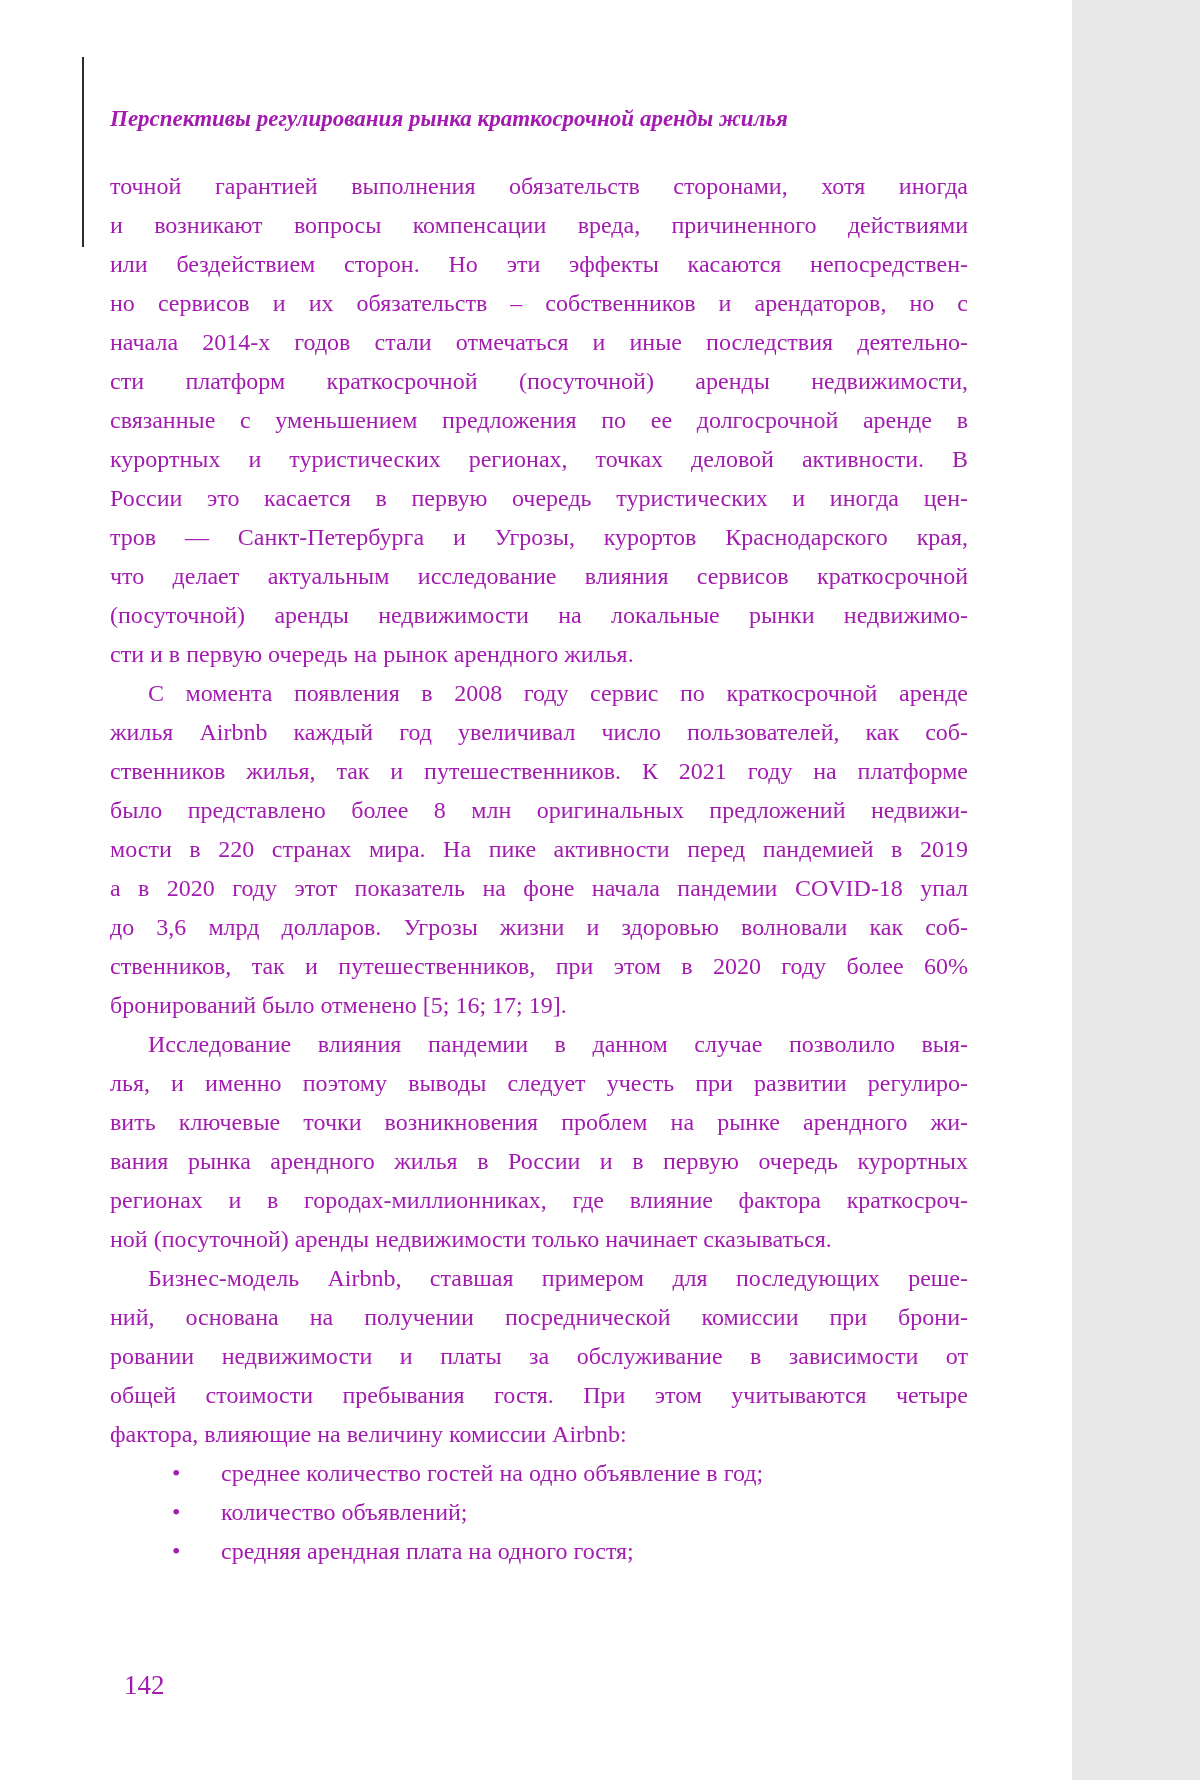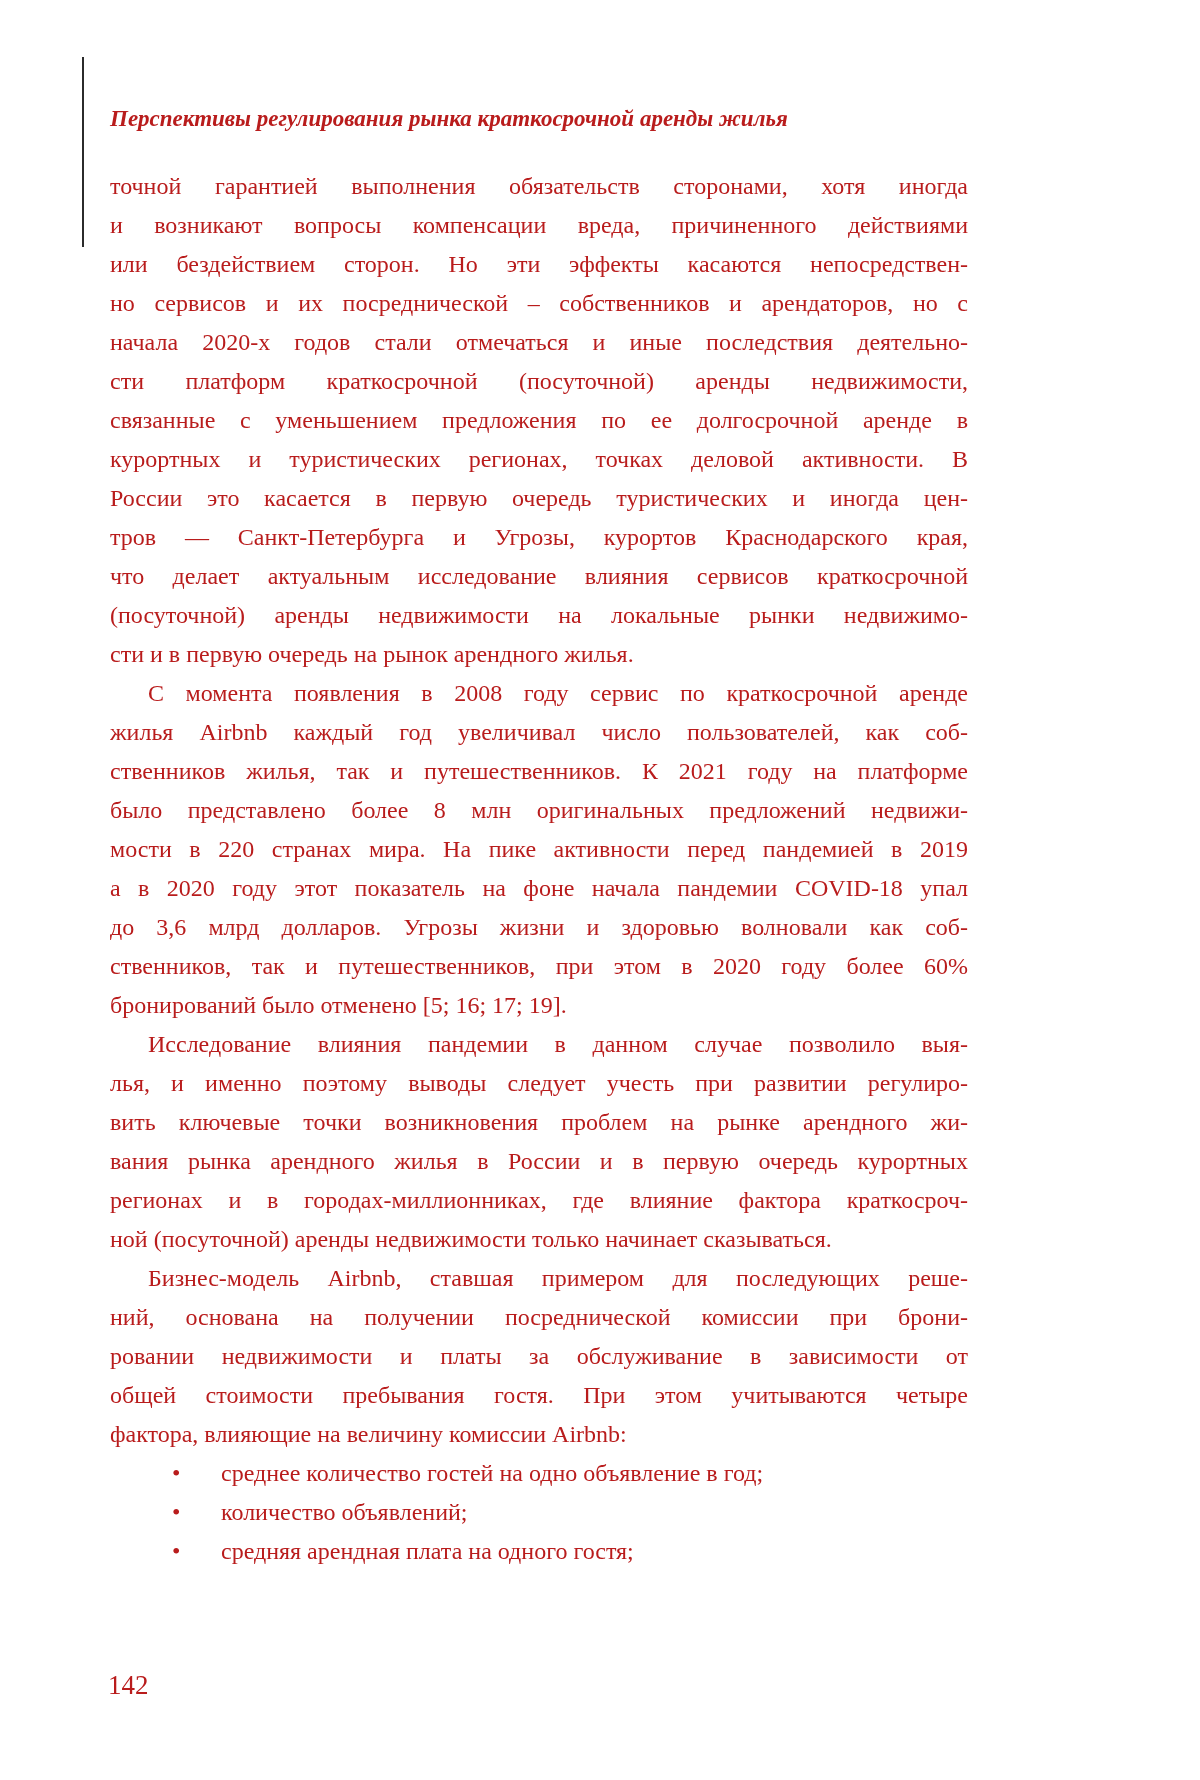--- a/index.html
+++ b/index.html
@@ -1,22 +1,22 @@
 <!DOCTYPE html>
 <html><head>
 <meta charset="utf-8">
 <style>
   html, body { margin: 0; padding: 0; background: #e8e8e8; }
   .page {
     position: relative;
-    width: 1200px;
+    width: 1072px;
     height: 1780px;
     background: #ffffff;
     font-family: "Liberation Serif", serif;
-    color: #b91c1c;
+    color: #a21caf;
     overflow: hidden;
   }
   .vline {
     position: absolute;
     left: 82px;
     top: 57px;
     width: 2px;
     height: 190px;
     background: #2b2b2b;
   }
@@ -60,38 +60,38 @@
     text-align: left;
     white-space: nowrap;
   }
   .bullet-dot {
     position: absolute;
     left: 62px;
     top: 0;
   }
   .page-number {
     position: absolute;
-    left: 108px;
+    left: 124px;
     top: 1672px;
     font-size: 27px;
     line-height: 27px;
   }
 </style>
 </head>
 <body>
 
 <div class="page">
   <div class="vline"></div>
   <div class="running-header">Перспективы регулирования рынка краткосрочной аренды жилья</div>
   <div class="body-text" id="body-text">
       <div class="line">точной гарантией выполнения обязательств сторонами, хотя иногда</div>
       <div class="line">и возникают вопросы компенсации вреда, причиненного действиями</div>
       <div class="line">или бездействием сторон. Но эти эффекты касаются непосредствен-</div>
-      <div class="line">но сервисов и их посреднической – собственников и арендаторов, но с</div>
-      <div class="line">начала 2020-х годов стали отмечаться и иные последствия деятельно-</div>
+      <div class="line">но сервисов и их обязательств – собственников и арендаторов, но с</div>
+      <div class="line">начала 2014-х годов стали отмечаться и иные последствия деятельно-</div>
       <div class="line">сти платформ краткосрочной (посуточной) аренды недвижимости,</div>
       <div class="line">связанные с уменьшением предложения по ее долгосрочной аренде в</div>
       <div class="line">курортных и туристических регионах, точках деловой активности. В</div>
       <div class="line">России это касается в первую очередь туристических и иногда цен-</div>
       <div class="line">тров — Санкт-Петербурга и Угрозы, курортов Краснодарского края,</div>
       <div class="line">что делает актуальным исследование влияния сервисов краткосрочной</div>
       <div class="line">(посуточной) аренды недвижимости на локальные рынки недвижимо-</div>
       <div class="line last">сти и в первую очередь на рынок арендного жилья.</div>
       <div class="line indent">С момента появления в 2008 году сервис по краткосрочной аренде</div>
       <div class="line">жилья Airbnb каждый год увеличивал число пользователей, как соб-</div>

